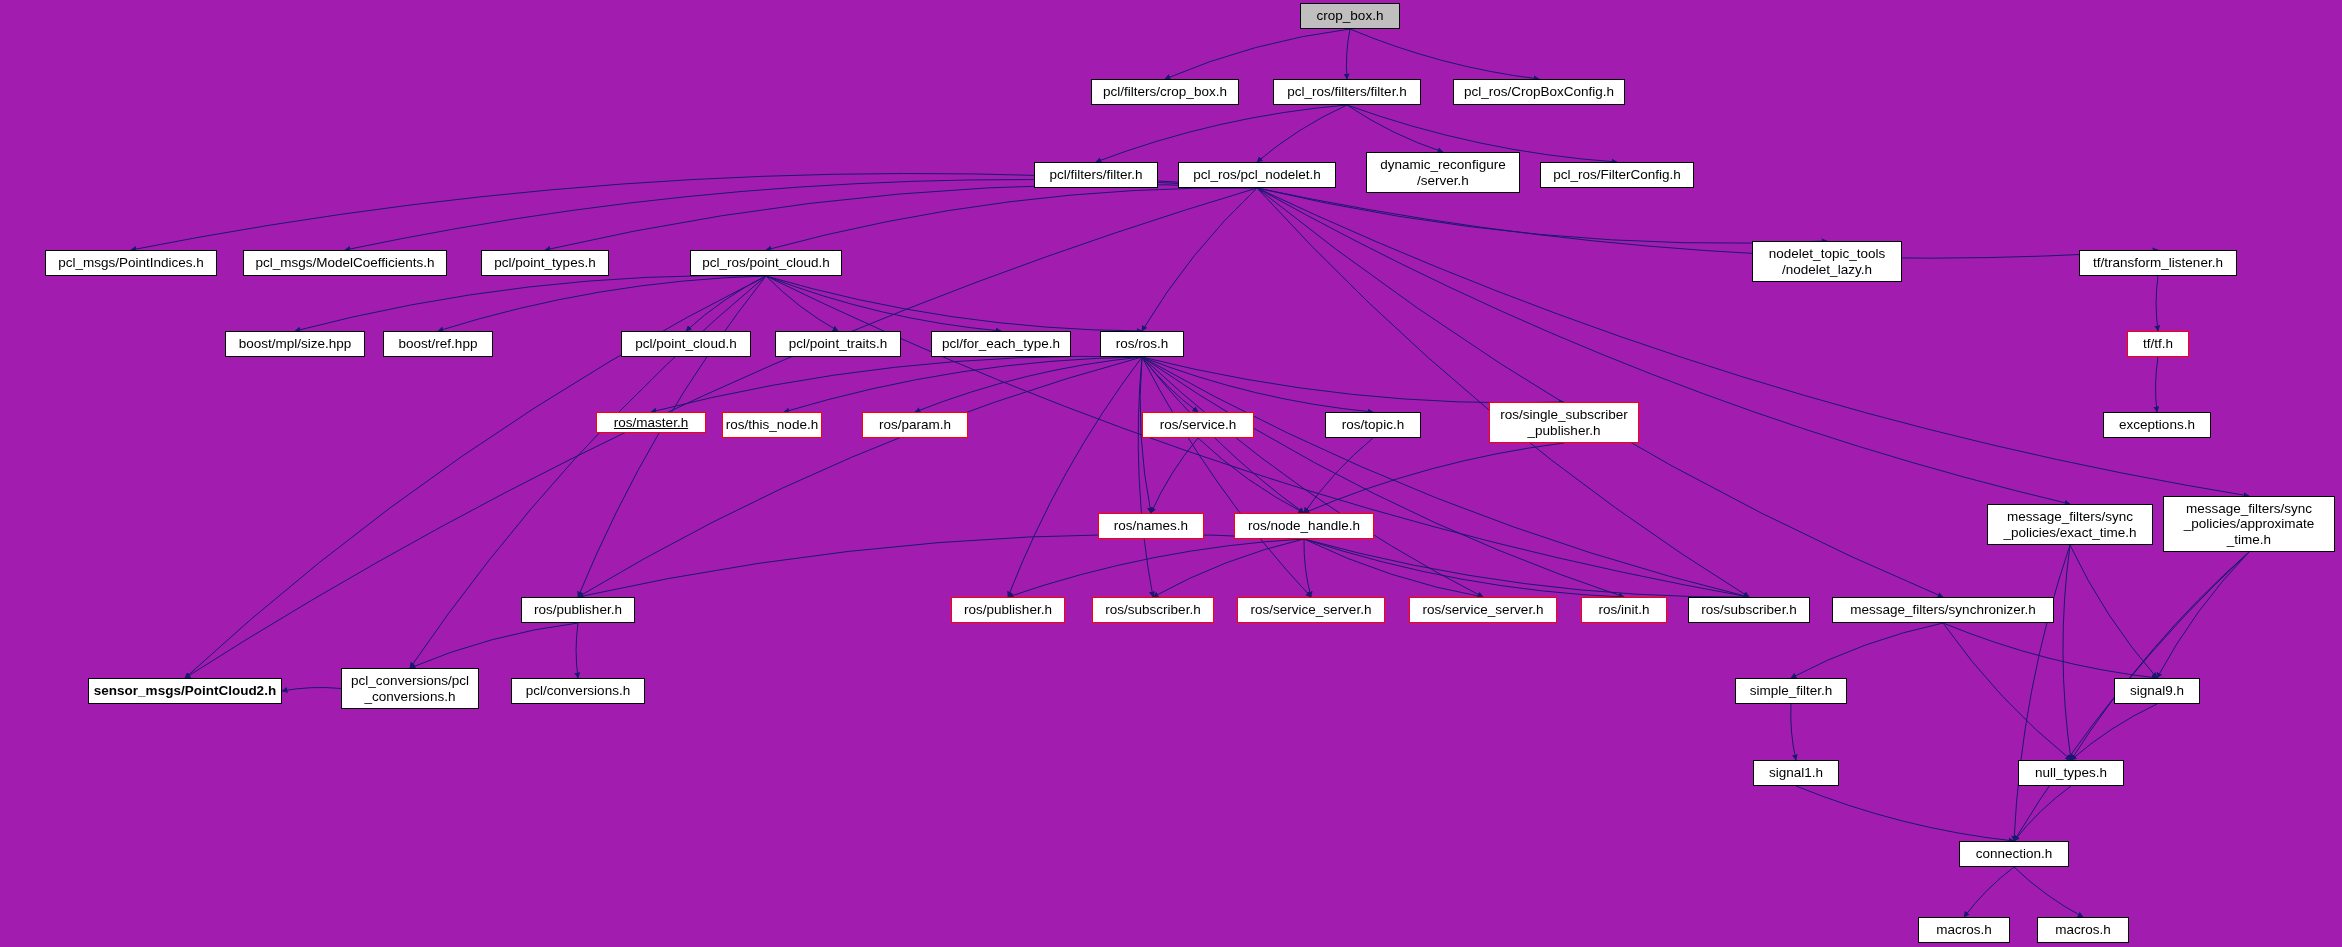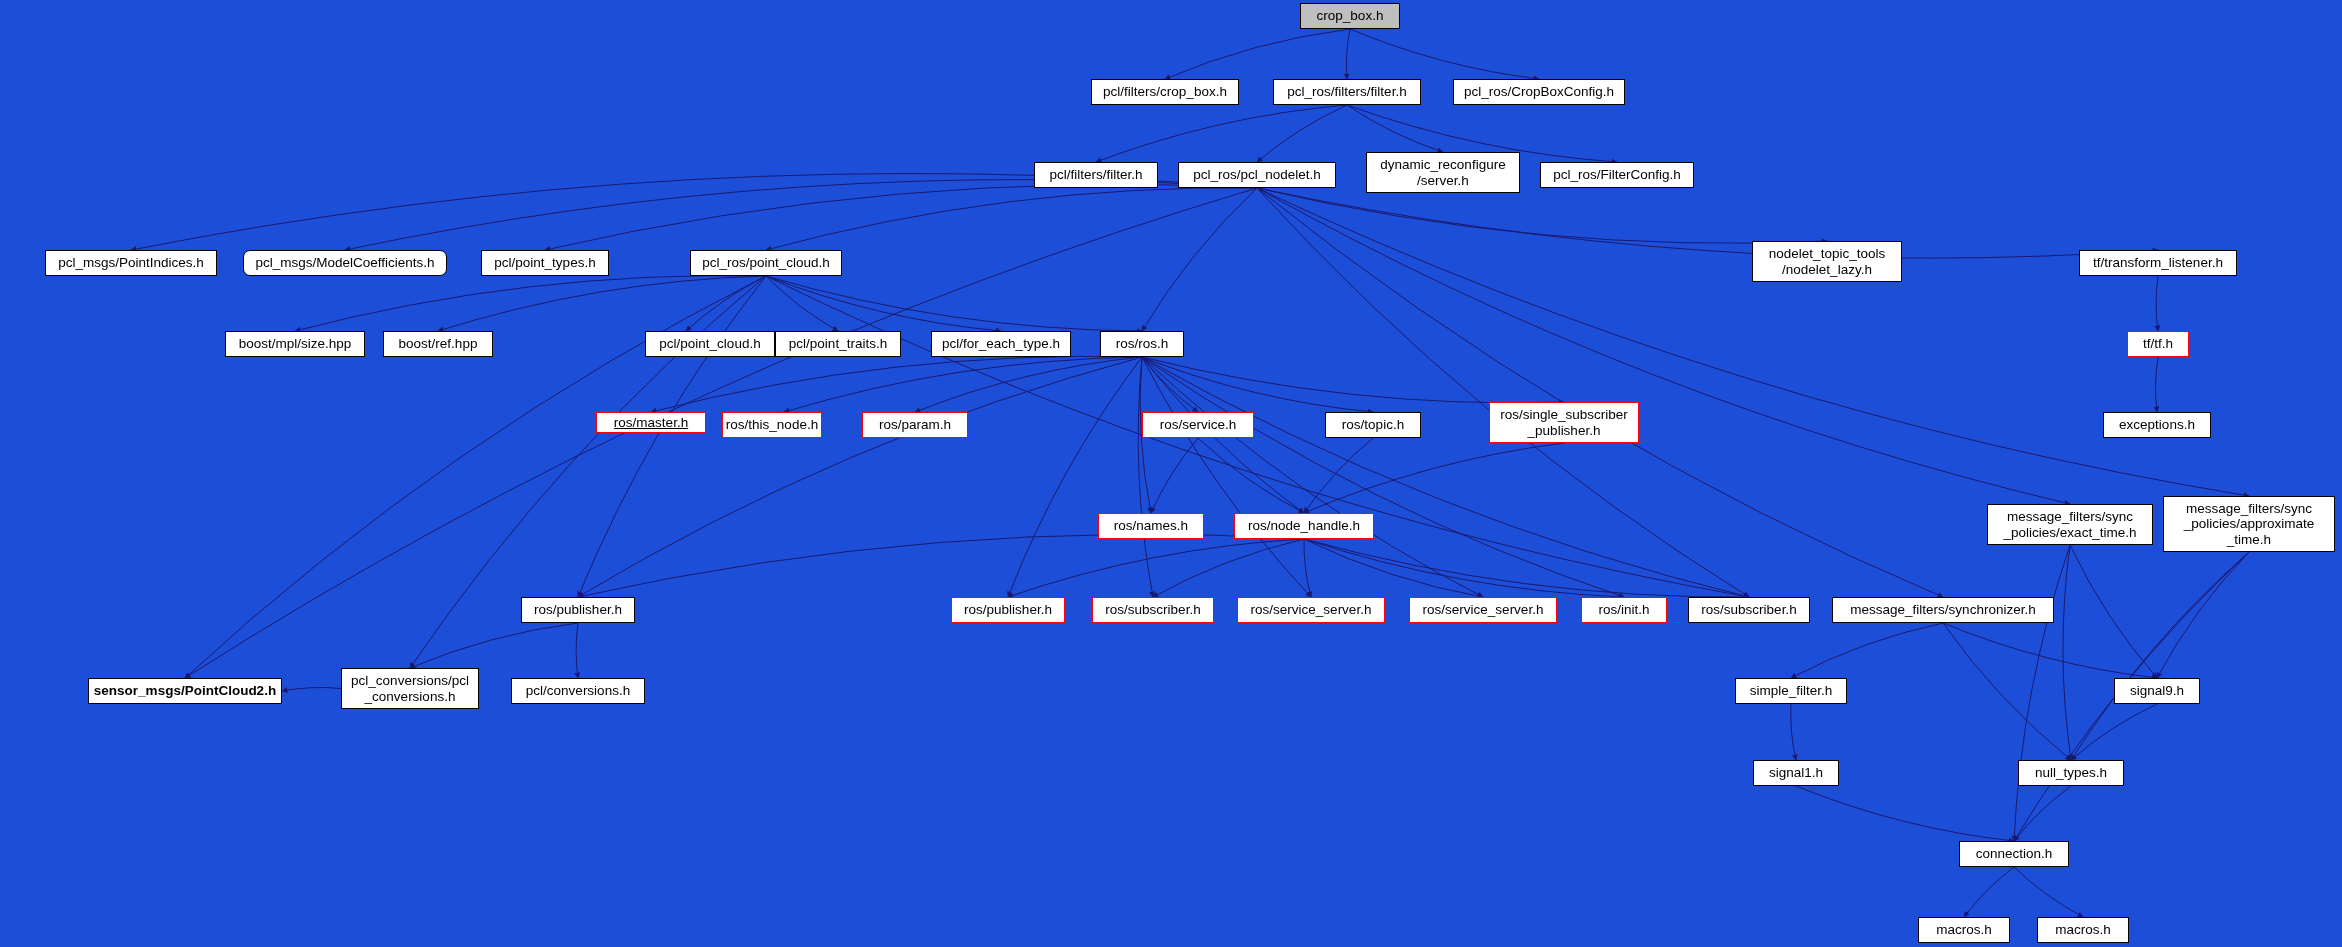--- a/index.html
+++ b/index.html
@@ -4,21 +4,21 @@
 <style>
   html, body {
     margin: 0;
     padding: 0;
     background: #ffffff;
   }
   #canvas {
     position: relative;
     width: 2342px;
     height: 947px;
-    background: #1d4ed8;
+    background: #a21caf;
     font-family: "Liberation Sans", sans-serif;
     overflow: hidden;
   }
   #edges {
     position: absolute;
     left: 0;
     top: 0;
     width: 2342px;
     height: 947px;
     pointer-events: none;
@@ -135,29 +135,29 @@
 <div class="node root" style="left: 1300px; top: 3px; width: 100px; height: 26px;">crop_box.h</div>
     <div class="node" style="left: 1091px; top: 79px; width: 148px; height: 26px;">pcl/filters/crop_box.h</div>
     <div class="node" style="left: 1273px; top: 79px; width: 148px; height: 26px;">pcl_ros/filters/filter.h</div>
     <div class="node" style="left: 1453px; top: 79px; width: 172px; height: 26px;">pcl_ros/CropBoxConfig.h</div>
     <div class="node" style="left: 1034px; top: 162px; width: 124px; height: 26px;">pcl/filters/filter.h</div>
     <div class="node" style="left: 1178px; top: 162px; width: 158px; height: 26px;">pcl_ros/pcl_nodelet.h</div>
     <div class="node" style="left: 1366px; top: 152px; width: 154px; height: 41px;">dynamic_reconfigure
 /server.h</div>
     <div class="node" style="left: 1540px; top: 162px; width: 154px; height: 26px;">pcl_ros/FilterConfig.h</div>
     <div class="node" style="left: 45px; top: 250px; width: 172px; height: 26px;">pcl_msgs/PointIndices.h</div>
-    <div class="node" style="left: 243px; top: 250px; width: 204px; height: 26px; border-radius: 7px;">pcl_msgs/ModelCoefficients.h</div>
+    <div class="node" style="left: 243px; top: 250px; width: 204px; height: 26px;">pcl_msgs/ModelCoefficients.h</div>
     <div class="node" style="left: 481px; top: 250px; width: 128px; height: 26px;">pcl/point_types.h</div>
     <div class="node" style="left: 690px; top: 250px; width: 152px; height: 26px;">pcl_ros/point_cloud.h</div>
     <div class="node" style="left: 1752px; top: 241px; width: 150px; height: 41px;">nodelet_topic_tools
 /nodelet_lazy.h</div>
     <div class="node" style="left: 2079px; top: 250px; width: 158px; height: 26px;">tf/transform_listener.h</div>
     <div class="node" style="left: 225px; top: 331px; width: 140px; height: 26px;">boost/mpl/size.hpp</div>
     <div class="node" style="left: 383px; top: 331px; width: 110px; height: 26px;">boost/ref.hpp</div>
-    <div class="node" style="left: 621px; top: 331px; width: 130px; height: 26px; margin-left: 24px;">pcl/point_cloud.h</div>
+    <div class="node" style="left: 621px; top: 331px; width: 130px; height: 26px;">pcl/point_cloud.h</div>
     <div class="node" style="left: 775px; top: 331px; width: 126px; height: 26px;">pcl/point_traits.h</div>
     <div class="node" style="left: 931px; top: 331px; width: 140px; height: 26px;">pcl/for_each_type.h</div>
     <div class="node" style="left: 1100px; top: 331px; width: 84px; height: 26px;">ros/ros.h</div>
     <div class="node red" style="left: 2127px; top: 331px; width: 62px; height: 26px;">tf/tf.h</div>
     <div class="node" style="left: 2103px; top: 412px; width: 108px; height: 26px;">exceptions.h</div>
     <div class="node red" style="left: 596px; top: 412px; width: 110px; height: 21px; text-decoration: underline;">ros/master.h</div>
     <div class="node red" style="left: 722px; top: 412px; width: 100px; height: 26px;">ros/this_node.h</div>
     <div class="node red" style="left: 862px; top: 412px; width: 106px; height: 26px;">ros/param.h</div>
     <div class="node red" style="left: 1142px; top: 412px; width: 112px; height: 26px;">ros/service.h</div>
     <div class="node" style="left: 1325px; top: 412px; width: 96px; height: 26px;">ros/topic.h</div>

